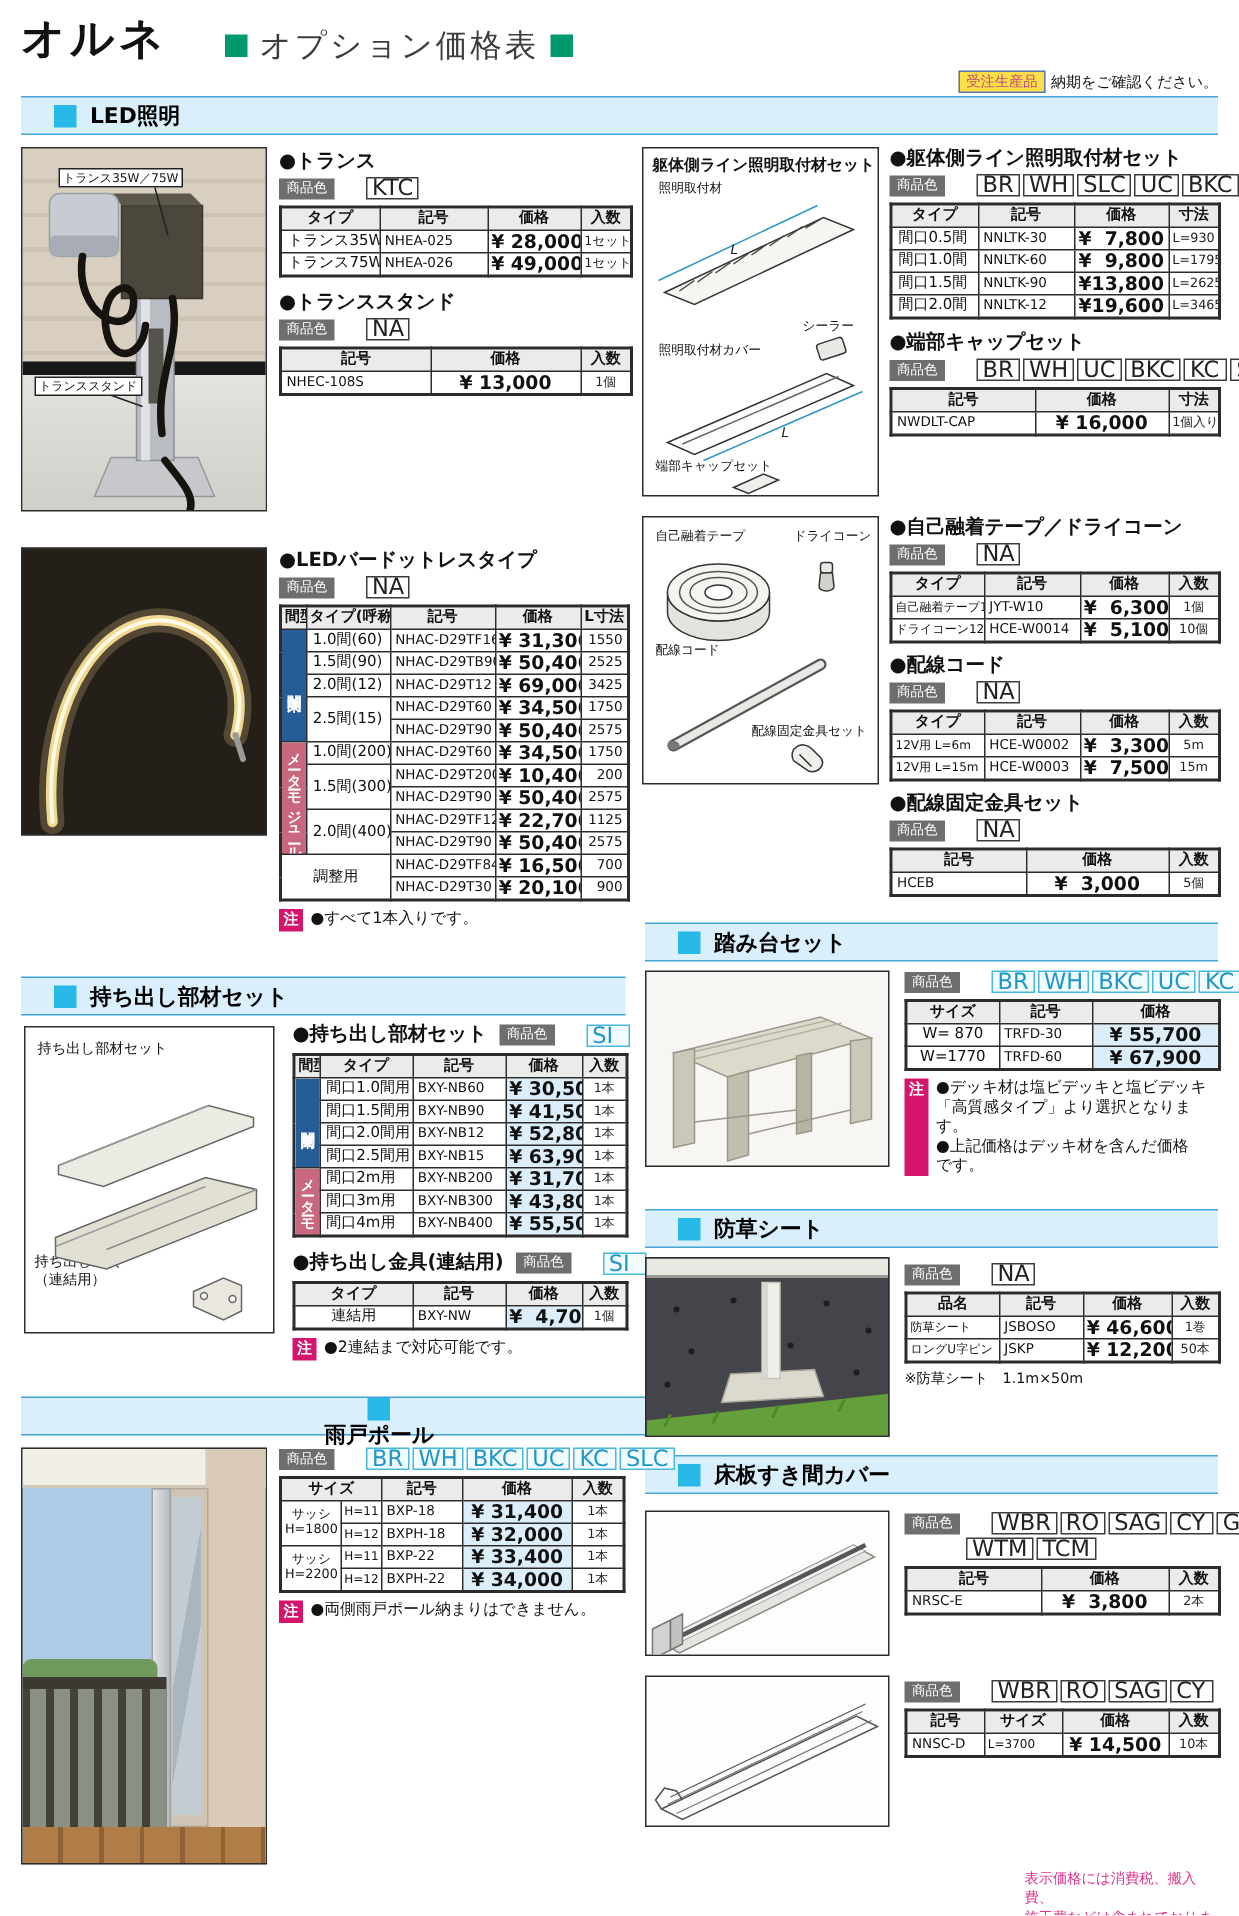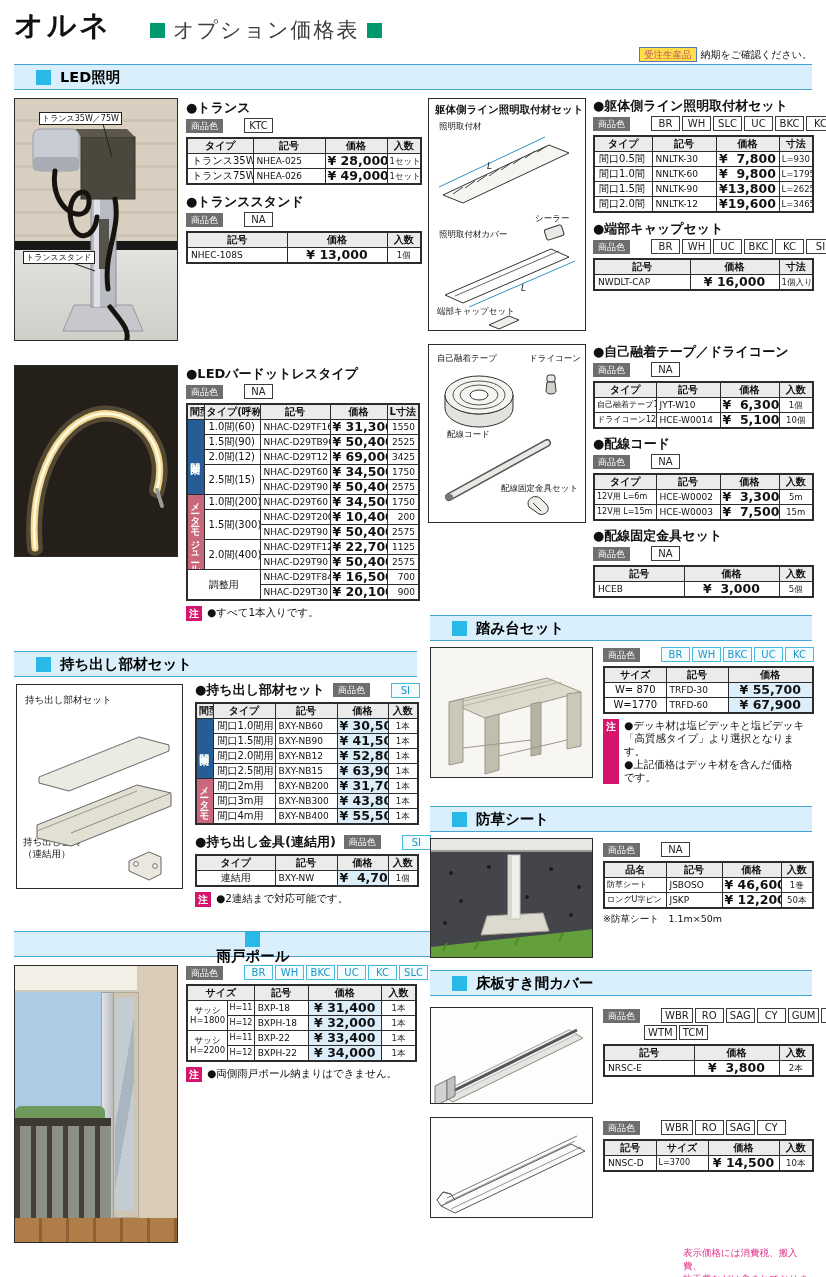--- a/index.html
+++ b/index.html
@@ -24,21 +24,21 @@
   #sec-amado { left:14px; top:931px; width:454px;flex-direction:column; }
   #sec-fumidai { left:430px; top:615px; width:382px; }
   #sec-bousou { left:430px; top:806px; width:382px; }
   #sec-yukaita { left:430px; top:970px; width:382px; }
 
   
   .blk { position:absolute; }
   .sub { font-size:13px; font-weight:bold; line-height:16px; white-space:nowrap; }
   .clr { display:flex; align-items:center; gap:21px; margin:2px 0 4px 0; height:15px; }
   .clr-badge { background:#6e6e6e; color:#fff; font-size:9px; padding:0 5px; line-height:14px; flex:none; }
-  .cbox { border:1px solid #3c3c3c; background:#fff; color:#222; font-size:10px; line-height:13px; min-width:29px; padding:0 3px; text-align:center; display:inline-block; }
+  .cbox { border:1px solid #3c3c3c; background:#fff; color:#222; font-size:15px; line-height:13px; min-width:29px; padding:0 3px; display:inline-block; }
   .cyanboxes .cbox { border-color:#49b8dd; color:#1f97c6; background:#f2fbfe; }
   .clr2 { margin-top:-2px; margin-left:41px; }
 
   
   table { border-collapse:collapse; table-layout:fixed; width:100%; background:#fff; border:2px solid #2c2c2c; }
   td { border:1px solid #2c2c2c; height:15px; line-height:14px; font-size:10px; text-align:center; padding:0 2px; overflow:hidden; white-space:pre; }
   td.h  { background:#ebebeb; font-size:10px; font-weight:bold; }
   td.l  { text-align:left; padding-left:4px; }
   td.code { text-align:left; padding-left:3px; font-size:9px; }
   td.p  { font-size:12.5px; font-weight:bold; }
@@ -418,21 +418,21 @@
     </table>
     <div class="note">
       <span class="note-badge">注</span>
       <span class="note-txt">●すべて1本入りです。</span>
     </div>
   </div>
 
   <div class="pbox" style="left:428px;top:344px;width:158px;height:179px;">
     <div class="dlabel" style="left:8px;top:8px;">自己融着テープ</div>
     <div class="dlabel" style="left:100px;top:8px;">ドライコーン</div>
-    <div class="dlabel" style="left:18px;top:84px;">配線コード</div>
+    <div class="dlabel" style="left:8px;top:84px;">配線コード</div>
     <div class="dlabel" style="left:72px;top:138px;">配線固定金具セット</div>
     <svg width="158" height="179" style="position:absolute;left:0;top:0;">
       <path d="M16,50 a34,19 0 0 0 68,0 l0,13 a34,19 0 0 1 -68,0 z" fill="#e3e3de" stroke="#333" stroke-width="1"></path>
       <ellipse cx="50" cy="50" rx="34" ry="19" fill="#f4f4f1" stroke="#333"></ellipse>
       <ellipse cx="50" cy="50" rx="26" ry="14" fill="none" stroke="#555"></ellipse>
       <ellipse cx="50" cy="50" rx="19" ry="10" fill="none" stroke="#555"></ellipse>
       <ellipse cx="50" cy="50" rx="9" ry="5" fill="#fff" stroke="#333"></ellipse>
       <rect x="118" y="30" width="8" height="7" rx="2" fill="#e8e8e4" stroke="#333"></rect>
       <path d="M118,37 l8,0 l1,9 a5,3 0 0 1 -10,0 z" fill="#d2d2cc" stroke="#333"></path>
       <path d="M20,152 L118,98" stroke="#555" stroke-width="8" stroke-linecap="round"></path>

